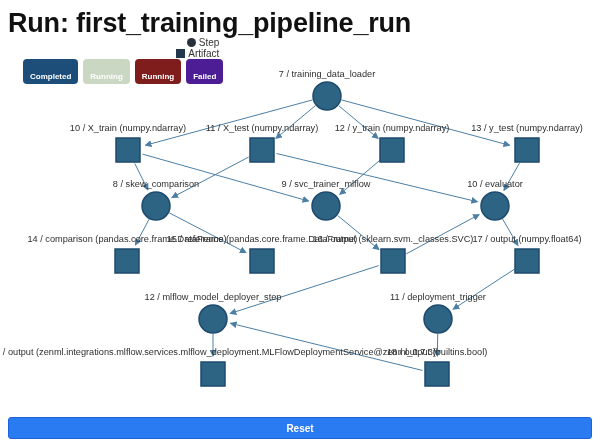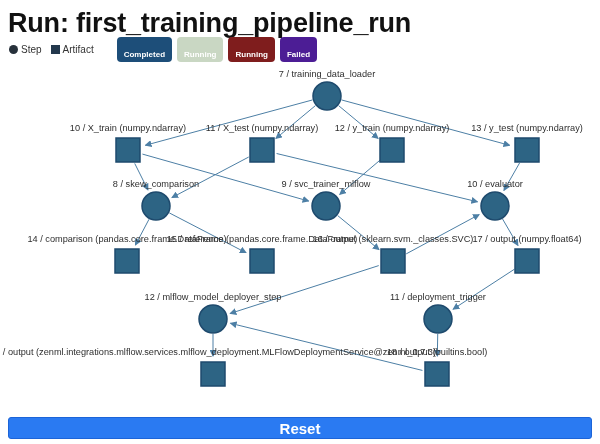--- a/index.html
+++ b/index.html
@@ -19,23 +19,24 @@
     font-size: 27px;
     font-weight: 600;
     color: #111111;
     letter-spacing: -0.2px;
   }
   .legend-row {
     position: absolute;
     top: 37px;
     left: 9px;
     display: flex;
-    align-items: center;
+    align-items: flex-end;
     font-size: 10px;
     color: #333333;
+    flex-direction: column;
   }
   .legend-item { display: flex; align-items: center; margin-right: 9px; }
   .legend-icon-circle {
     width: 9px; height: 9px; border-radius: 50%;
     background: #27313b; display: inline-block; margin-right: 3px;
   }
   .legend-icon-square {
     width: 9px; height: 9px;
     background: #23384d; display: inline-block; margin-right: 3px;
   }
@@ -62,21 +63,21 @@
   .reset-button {
     position: absolute;
     top: 417px;
     left: 8px;
     right: 8px;
     height: 22px;
     background: #2a7af2;
     border: 1px solid #1c64d8;
     border-radius: 3px;
     color: #ffffff;
-    font-size: 15px;
+    font-size: 10px;
     font-weight: bold;
     display: flex;
     align-items: center;
     justify-content: center;
     cursor: pointer;
   }
 </style>
 </head>
 <body>
 

